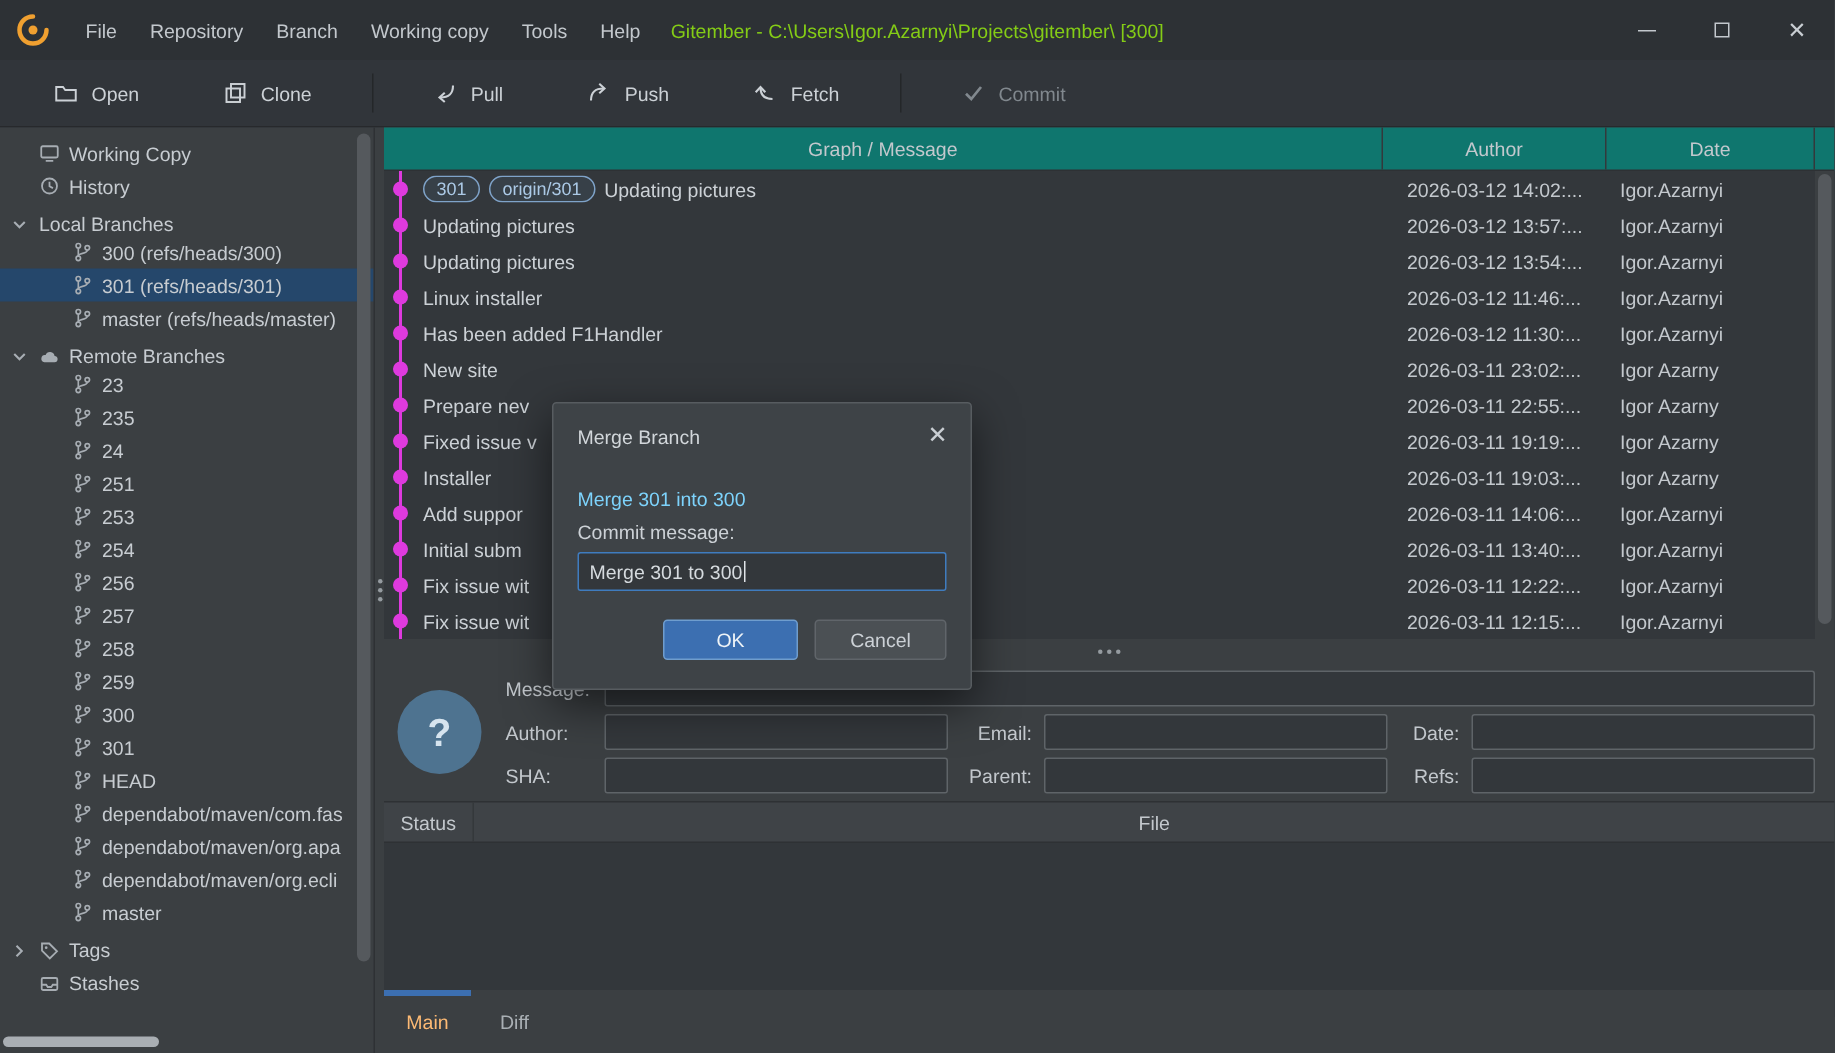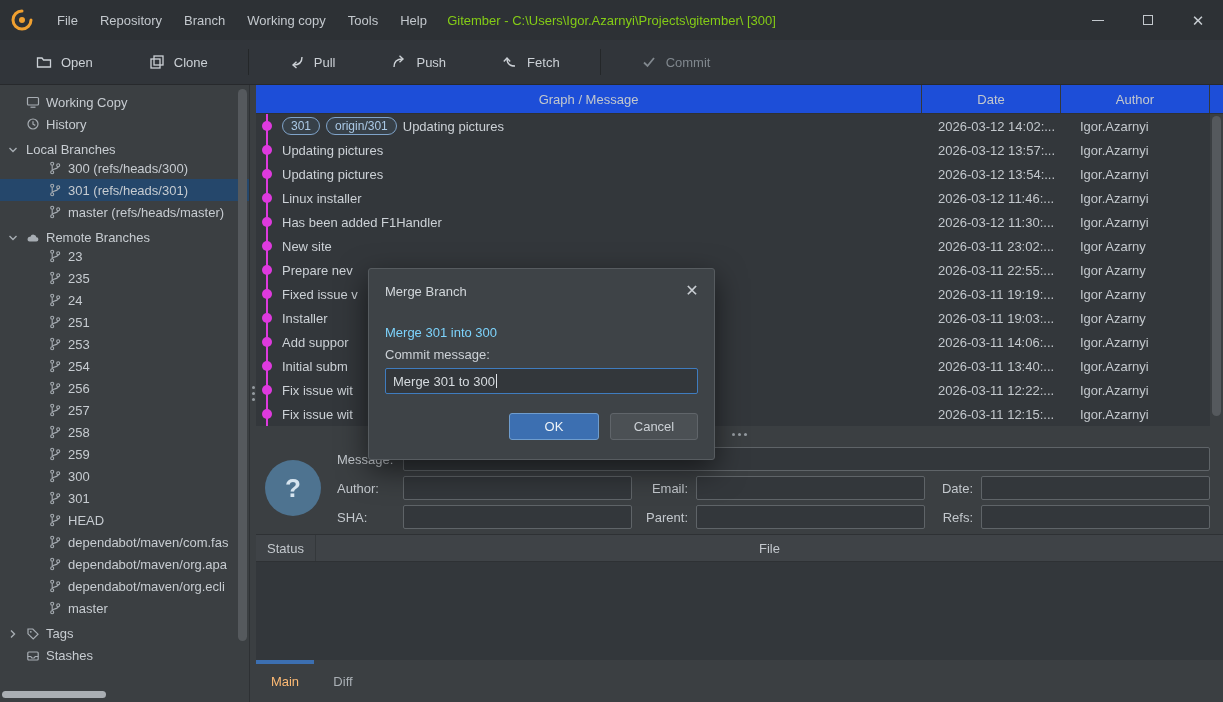--- a/index.html
+++ b/index.html
@@ -43,21 +43,21 @@
   .tree-icon { width:14px; flex:0 0 14px; color:#a7adb3; display:flex; }
   .tree-icon svg { width:14px; height:14px; }
   .sb-vthumb { position:absolute; top:4px; right:2px; width:9px; height:552px; background:#55595d; border-radius:5px; }
   .sb-hthumb { position:absolute; left:2px; bottom:4px; width:104px; height:7px; background:#a9aeb3; border-radius:4px; }
 
   .v-splitter { flex:0 0 6px; background:#3b3f42; display:flex; align-items:center; justify-content:center; }
   .v-splitter::before { content:""; width:3px; height:3px; border-radius:50%; background:#959ba0; box-shadow:0 6px 0 #959ba0, 0 12px 0 #959ba0; margin-top:-12px; }
 
   
   .main { flex:1; display:flex; flex-direction:column; min-width:0; background:#3b3f42; }
-  .commit-header { flex:0 0 29px; display:flex; background:#1d4ed8; border-bottom:1px solid #2e3134;justify-content:flex-end; }
+  .commit-header { flex:0 0 29px; display:flex; background:#0f766e; border-bottom:1px solid #2e3134;justify-content:flex-end; }
   .ch-cell { display:flex; align-items:center; justify-content:center; color:#c3c8cd; border-right:1px solid #34383b; }
   .ch-msg { flex:1; }
   .ch-date { flex:0 0 139px; }
   .ch-author { flex:0 0 149px; }
   .ch-corner { flex:0 0 13px; border-right:none; }
 
   .commit-body { flex:0 0 312px; position:relative; background:#33373b; overflow:hidden; }
   .commit-body::before { content:""; position:absolute; left:10px; top:0; bottom:0; width:2px; background:var(--graph_dot,#de3ade); }
   .commit-row { height:24px; display:flex; align-items:center; position:relative; }
   .graph-cell { flex:0 0 26px; height:100%; position:relative; }
@@ -91,21 +91,21 @@
   
   .tabs { flex:0 0 42px; background:#3b3f42; display:flex; }
   .tab { width:58px; display:flex; align-items:center; justify-content:center; color:#aab0b5; position:relative; cursor:default; }
   .tab.active { color:#fdba74; }
   .tab.active::before { content:""; position:absolute; top:0; left:0; right:0; height:4px; background:var(--accent,#3c6fb1); }
 
   
   .statusbar { flex:0 0 22px; background:#3b3f42; border-top:1px solid #2e3134; display:flex; align-items:center; padding-left:8px; font-size:12px; color:#c3c8cd; }
 
   
-  .dialog { position:absolute; left:368px; top:268px; width:347px; height:192px; background:#3e4347; border:1px solid #575c60; border-radius:3px; box-shadow:0 10px 30px rgba(0,0,0,0.55); z-index:10; display:flex; flex-direction:column; }
+  .dialog { position:absolute; left:368px; top:268px; width:280px; height:192px; background:#3e4347; border:1px solid #575c60; border-radius:3px; box-shadow:0 10px 30px rgba(0,0,0,0.55); z-index:10; display:flex; flex-direction:column; }
   .dlg-header { display:flex; align-items:center; justify-content:space-between; padding:12px 12px 0 16px; }
   .dlg-title { color:#d2d7db; }
   .dlg-close { color:#c9ced3; font-size:16px; line-height:1; width:20px; height:20px; display:flex; align-items:center; justify-content:center; cursor:default; }
   .dlg-msg { padding:24px 16px 0; color:#7dd3fc; }
   .dlg-label { padding:7px 16px 0; color:#ccd1d6; }
   .dlg-input { margin:6px 16px 0; height:26px; border:1px solid #3f7cbf; background:#33373b; border-radius:2px; display:flex; align-items:center; padding:0 7px; color:#d6dbdf; }
   .caret { width:1px; height:14px; background:#e0e4e8; margin-left:1px; }
   .dlg-buttons { display:flex; justify-content:flex-end; gap:11px; padding:19px 16px 0; }
   .btn { height:27px; display:flex; align-items:center; justify-content:center; border-radius:3px; cursor:default; }
   .btn-ok { width:90px; background:var(--accent,#3c6fb1); border:1px solid #6f9dce; color:#eef3f7; }
@@ -513,22 +513,22 @@
       <div class="sb-vthumb"></div>
       <div class="sb-hthumb"></div>
     </aside>
 
     <div class="v-splitter"></div>
 
     <main class="main">
 
       <div class="commit-header">
         <div class="ch-cell ch-msg">Graph / Message</div>
+        <div class="ch-cell ch-author">Author</div>
         <div class="ch-cell ch-date">Date</div>
-        <div class="ch-cell ch-author">Author</div>
         <div class="ch-corner"></div>
       </div>
 
       <div class="commit-body">
         <div>
             <div class="commit-row">
               <span class="graph-cell"></span>
               <div class="msg-cell">
                 <span class="badge">301</span>
                 <span class="badge">origin/301</span>

